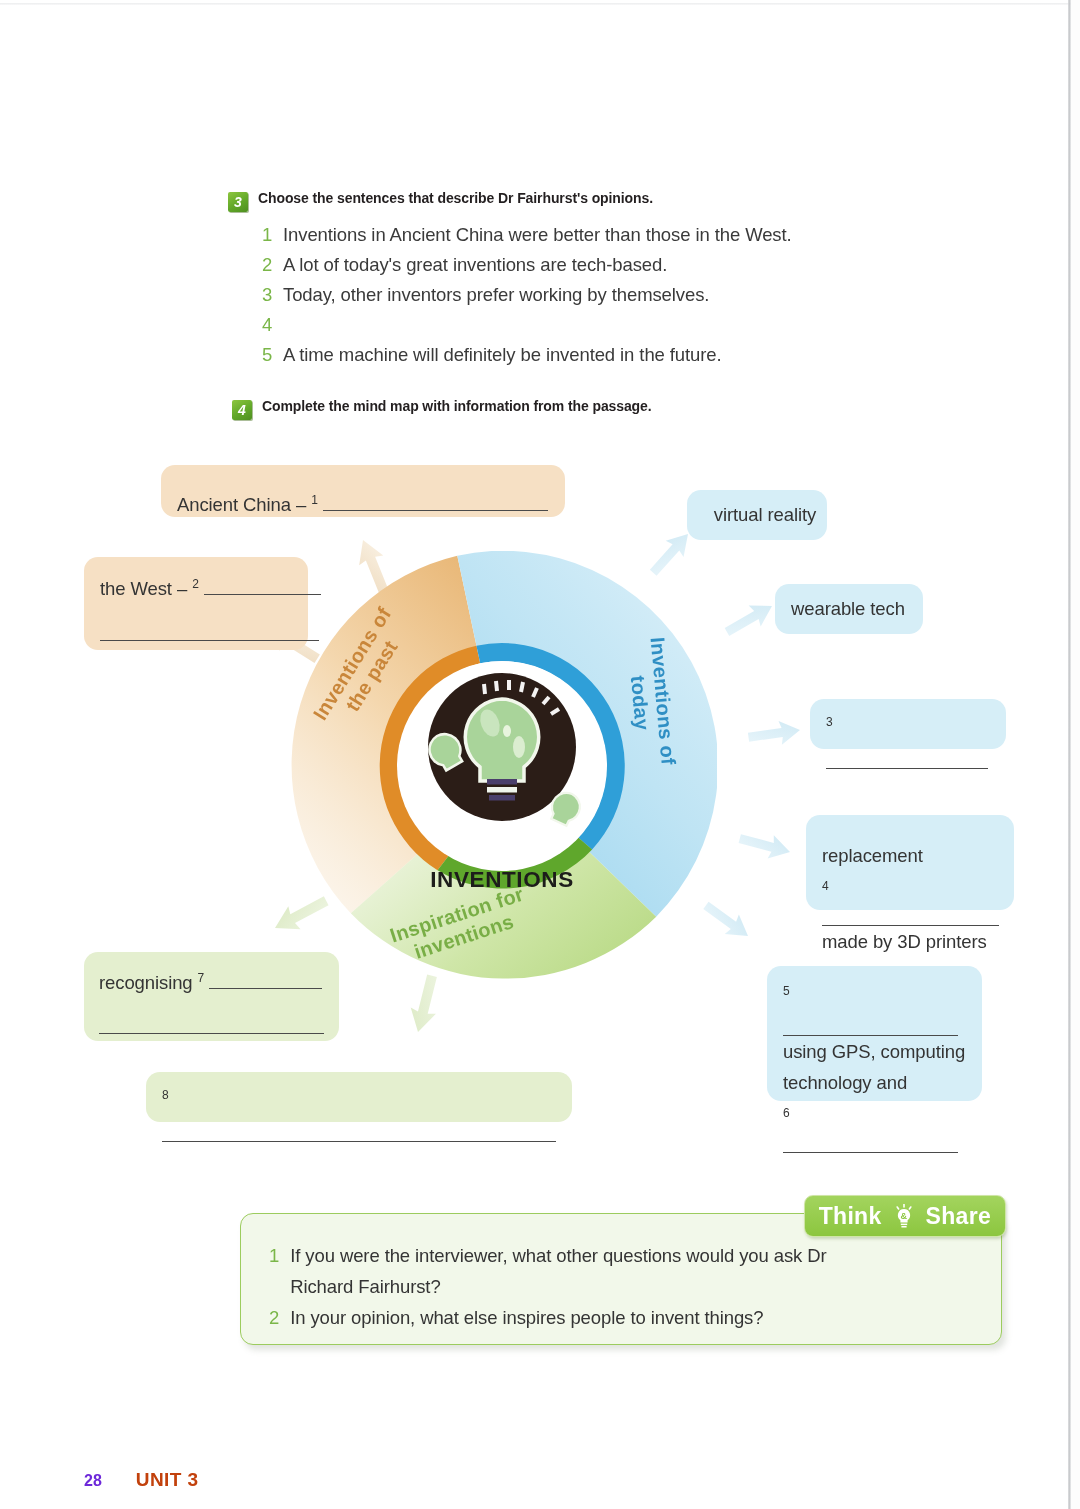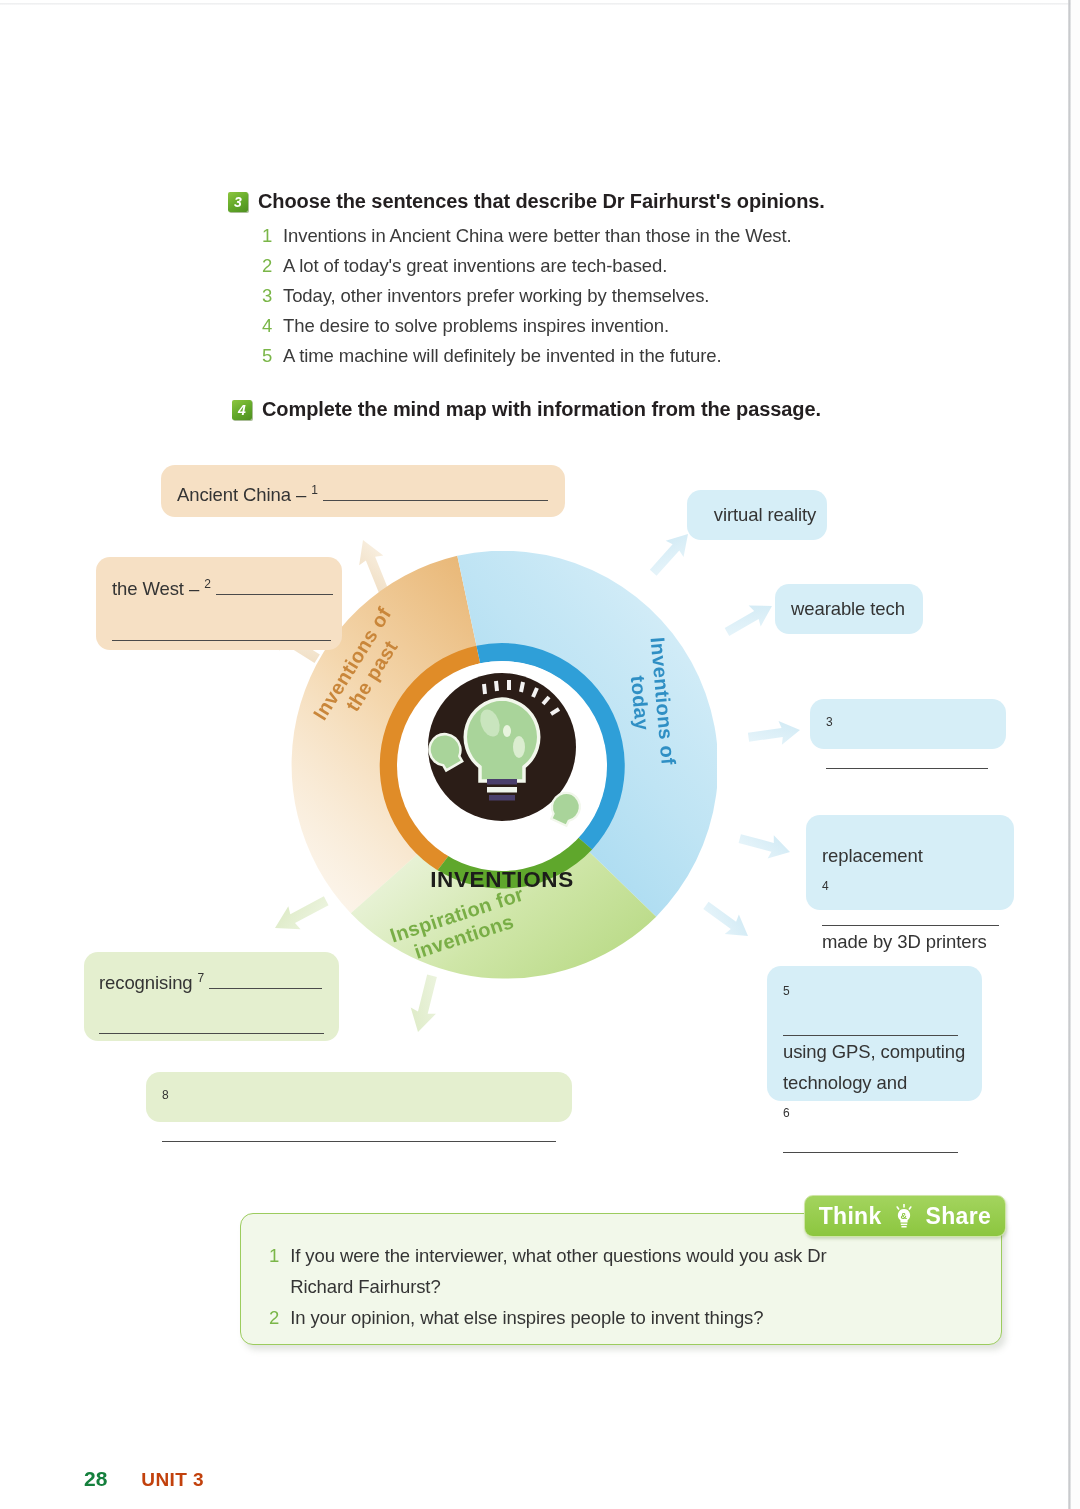--- a/index.html
+++ b/index.html
@@ -62,21 +62,21 @@
     background: linear-gradient(150deg, #8dc63f 0%, #62a829 55%, #4e8f20 100%);
     color: #ffffff;
     font-size: 14px;
     font-weight: bold;
     line-height: 20px;
     text-align: center;
     box-shadow: 1px 1px 0 rgba(70,110,30,.45);
     font-style: italic;
   }
   .ex-title {
-    font-size: 20px;
+    font-size: 14px;
     font-weight: bold;
     color: #231f20;
     letter-spacing: -0.1px;
   }
   .ex-list {
     margin: 8px 0 0 34px;
     padding: 0;
     list-style: none;
   }
   .ex-list li {
@@ -216,23 +216,23 @@
   
   #footer {
     position: absolute;
     left: 84px;
     bottom: 18px;
     display: flex;
     align-items: baseline;
     gap: 34px;
   }
   #page-number {
-    font-size: 21px;
-    font-weight: bold;
-    color: #15803d;
+    font-size: 16px;
+    font-weight: bold;
+    color: #6d28d9;
     margin-top: 44px;
   }
   #unit-label {
     font-size: 19px;
     font-weight: bold;
     color: #c2410c;
     letter-spacing: .4px;
   }
 </style>
 </head>
@@ -257,21 +257,20 @@
       <li>
         <span class="li-num">2</span>
         <span>A lot of today's great inventions are tech-based.</span>
       </li>
       <li>
         <span class="li-num">3</span>
         <span>Today, other inventors prefer working by themselves.</span>
       </li>
       <li>
         <span class="li-num">4</span>
-        <span>The desire to solve problems inspires invention.</span>
       </li>
       <li>
         <span class="li-num">5</span>
         <span>A time machine will definitely be invented in the future.</span>
       </li>
     </ul>
   </div>
 
   <div class="ex-block" style="left:232px; top:398px; width:640px;">
     <div class="ex-head">
@@ -413,29 +412,29 @@
         <div>Inventions of</div>
         <div>today</div>
       </div>
 
       <div id="lbl-insp" class="donut-label" style="left:104px; top:352px; transform: rotate(-18deg); text-align:center;">
         <div>Inspiration for</div>
         <div>inventions</div>
       </div>
     </div>
 
-    <div class="mm-box peach" style="left:161px; top:25px; width:404px; height:52px; padding:10px 0 0 16px;">
+    <div class="mm-box peach" style="left:161px; top:25px; width:404px; height:52px; padding:20px 0 0 16px;">
       <div class="row">
         <span>Ancient China –</span>
         <span class="sup">1</span>
         <span class="blank" style="width:225px;"></span>
       </div>
     </div>
 
-    <div class="mm-box peach" style="left:84px; top:117px; width:246px; height:93px; padding:12px 0 10px 16px;margin-left:12px;">
+    <div class="mm-box peach" style="left:84px; top:117px; width:224px; height:93px; padding:12px 0 10px 16px;">
       <div class="row">
         <span>the West –</span>
         <span class="sup">2</span>
         <span class="blank" style="width:117px;"></span>
       </div>
       <div class="blank-full" style="width:219px; margin-top:14px;"></div>
     </div>
 
     <div class="mm-box blue" style="left:687px; top:50px; width:140px; height:50px; padding:9px 0 0 16px;text-align:center;">
       <span>virtual reality</span>

